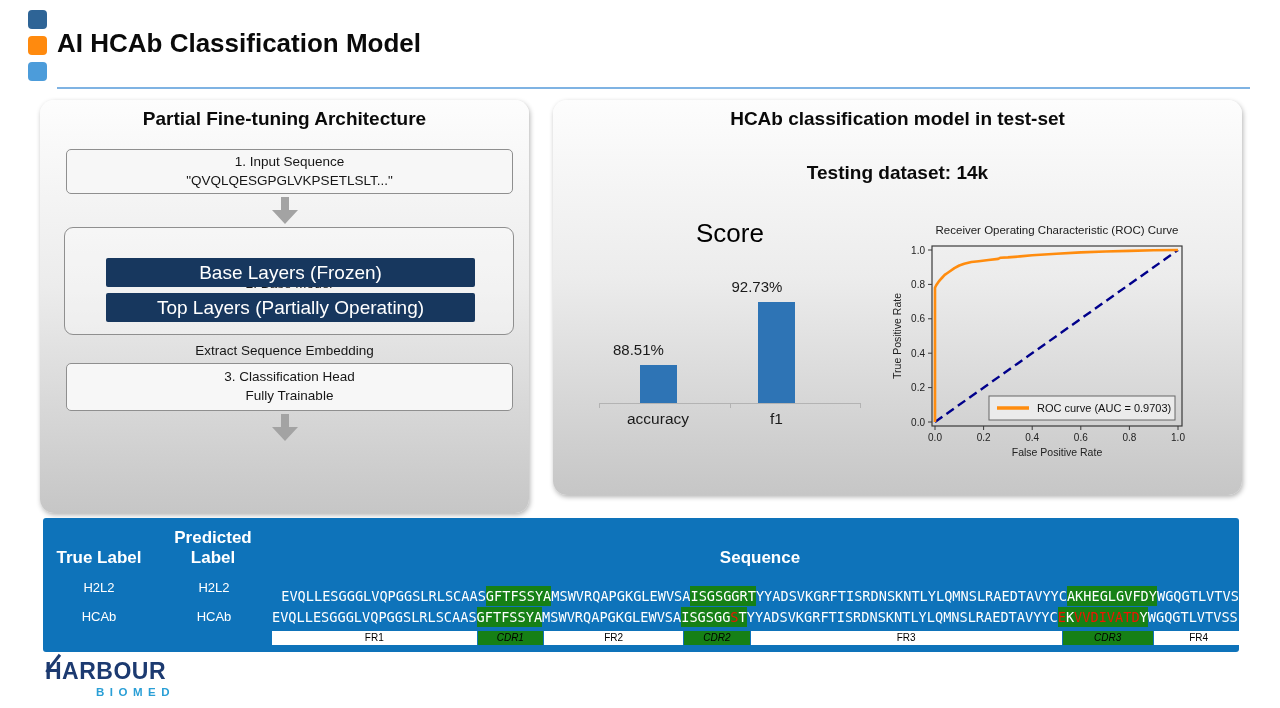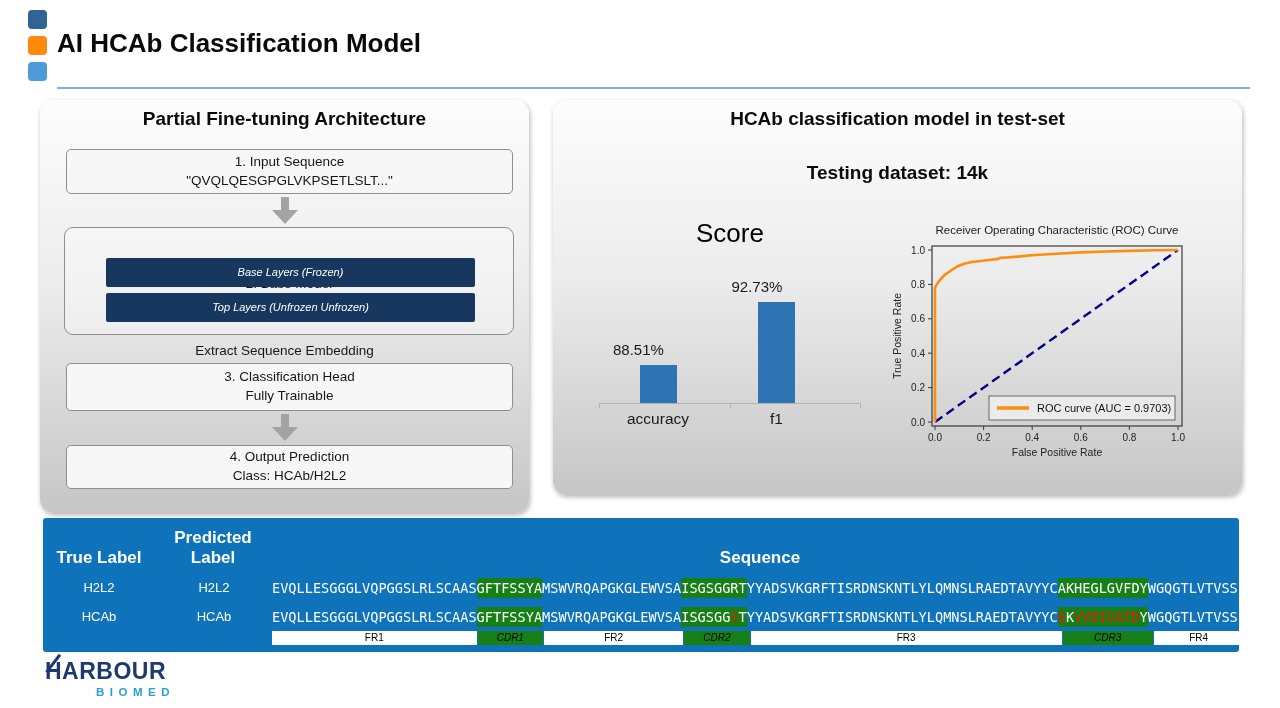--- a/index.html
+++ b/index.html
@@ -19,21 +19,21 @@
   #right-panel{left:553px;top:100px;width:689px;height:395px;}
   .panel-title{position:absolute;left:0;top:8px;width:100%;text-align:center;
     font-size:19px;font-weight:bold;color:#0a0a0a;}
 
   
   .flowbox{position:absolute;background:#f7f7f7;border:1px solid #8f8f8f;border-radius:5px;
     display:flex;flex-direction:column;justify-content:center;text-align:center;
     font-size:13.5px;color:#161616;line-height:1.4;}
   #arch-box2{background:rgba(255,255,255,0.35);border-radius:9px;}
   .navybar{position:absolute;background:#17375e;color:#fff;text-align:center;
-    font-size:11px;line-height:29px;height:29px;border-radius:2px;font-style:italic;}
+    font-size:19px;line-height:29px;height:29px;border-radius:2px;}
   .flow-label{position:absolute;width:100%;text-align:center;font-size:13.5px;color:#161616;}
   .down-arrow{position:absolute;width:30px;height:27px;}
 
   
   #score-chart{position:absolute;left:46px;top:118px;width:262px;height:215px;}
   #score-title{position:absolute;left:0;top:0;width:100%;text-align:center;
     font-size:26px;color:#000;}
   .bar{position:absolute;background:#2e74b5;}
   .bar-value{position:absolute;width:90px;text-align:left;font-size:15px;color:#1a1a1a;}
   .bar-cat{position:absolute;width:110px;text-align:center;font-size:15.5px;color:#1a1a1a;}
@@ -86,38 +86,34 @@
       <span>"QVQLQESGPGLVKPSETLSLT..."</span>
     </div>
 
     <svg class="down-arrow" style="left:230px;top:97px;" viewBox="0 0 30 27">
       <polygon points="11,0 19,0 19,13 28,13 15,27 2,13 11,13" fill="#a3a3a3"></polygon>
     </svg>
 
     <div id="arch-box2" class="flowbox" style="left:24px;top:127px;width:448px;height:106px;justify-content:center;">
       <span style="margin-top:6px;">2. Base Model</span>
       <div class="navybar" style="left:41px;top:30px;width:369px;">Base Layers (Frozen)</div>
-      <div class="navybar" style="left:41px;top:65px;width:369px;">Top Layers (Unfrozen Unfrozen)</div>
+      <div class="navybar" style="left:41px;top:65px;width:369px;">Top Layers (Partially Operating)</div>
     </div>
 
     <div class="flow-label" style="top:243px;">Extract Sequence Embedding</div>
 
     <div class="flowbox" style="left:26px;top:263px;width:445px;height:46px;">
       <span>3. Classification Head</span>
       <span>Fully Trainable</span>
     </div>
 
     <svg class="down-arrow" style="left:230px;top:314px;" viewBox="0 0 30 27">
       <polygon points="11,0 19,0 19,13 28,13 15,27 2,13 11,13" fill="#a3a3a3"></polygon>
     </svg>
 
-    <div class="flowbox" style="left:26px;top:345px;width:445px;height:42px;">
-      <span>4. Output Prediction</span>
-      <span>Class: HCAb/H2L2</span>
-    </div>
   </div>
 
   <div id="right-panel" class="panel">
     <div class="panel-title">HCAb classification model in test-set</div>
     <div class="panel-title" style="top:62px;">Testing dataset: 14k</div>
 
     <div id="score-chart">
       <div id="score-title">Score</div>
     <div class="bar" style="left: 40.5px; top: 147px; width: 37px; height: 38px; background: rgb(46, 116, 181);"></div>
         <div class="bar-value" style="left: 14px; top: 123px;">88.51%</div>
@@ -168,21 +164,21 @@
         </svg></div>
   </div>
 
   <div id="seq-table">
     <div class="tbl-hdr" style="left:0;top:30px;width:112px;">True Label</div>
     <div class="tbl-hdr" style="left:110px;top:10px;width:120px;">Predicted Label</div>
     <div class="tbl-hdr" style="left:577px;top:30px;width:280px;">Sequence</div>
     <div id="table-rows">
         <div class="cell" style="left: 0px; top: 62px;">H2L2</div>
         <div class="cell" style="left: 115px; top: 62px;">H2L2</div>
-        <div class="seq" style="top: 62px;"><span class="">EVQLLESGGGLVQPGGSLRLSCAAS</span><span class="hl">GFTFSSYA</span><span class="">MSWVRQAPGKGLEWVSA</span><span class="hl">ISGSGGRT</span><span class="">YYADSVKGRFTISRDNSKNTLYLQMNSLRAEDTAVYYC</span><span class="hl">AKHEGLGVFDY</span><span class="">WGQGTLVTVSS</span></div>
+        <div class="seq" style="top: 70px; text-align: right;"><span class="">EVQLLESGGGLVQPGGSLRLSCAAS</span><span class="hl">GFTFSSYA</span><span class="">MSWVRQAPGKGLEWVSA</span><span class="hl">ISGSGGRT</span><span class="">YYADSVKGRFTISRDNSKNTLYLQMNSLRAEDTAVYYC</span><span class="hl">AKHEGLGVFDY</span><span class="">WGQGTLVTVSS</span></div>
         <div class="cell" style="left: 0px; top: 91px;">HCAb</div>
         <div class="cell" style="left: 115px; top: 91px;">HCAb</div>
         <div class="seq" style="top: 91px;"><span class="">EVQLLESGGGLVQPGGSLRLSCAAS</span><span class="hl">GFTFSSYA</span><span class="">MSWVRQAPGKGLEWVSA</span><span class="hl">ISGSGG</span><span class="hl red">S</span><span class="hl">T</span><span class="">YYADSVKGRFTISRDNSKNTLYLQMNSLRAEDTAVYYC</span><span class="hl red">E</span><span class="hl">K</span><span class="hl red">VVDIVATD</span><span class="hl">Y</span><span class="">WGQGTLVTVSS</span></div>
       </div>
     <div id="region-band">
         <div class="seg fr" style="width: 25ch;">
           <span>FR1</span>
         </div>
         <div class="seg cdr" style="width: 8ch;">
           <span>CDR1</span>

